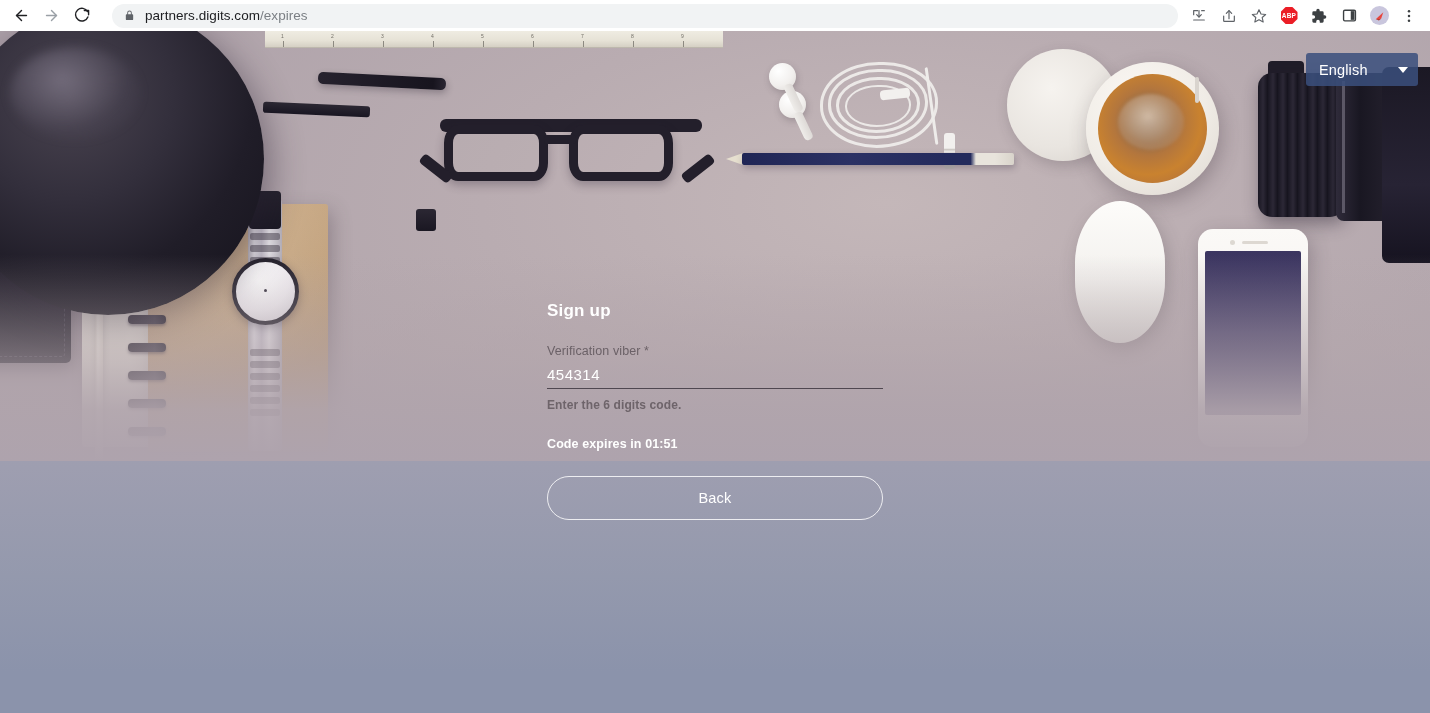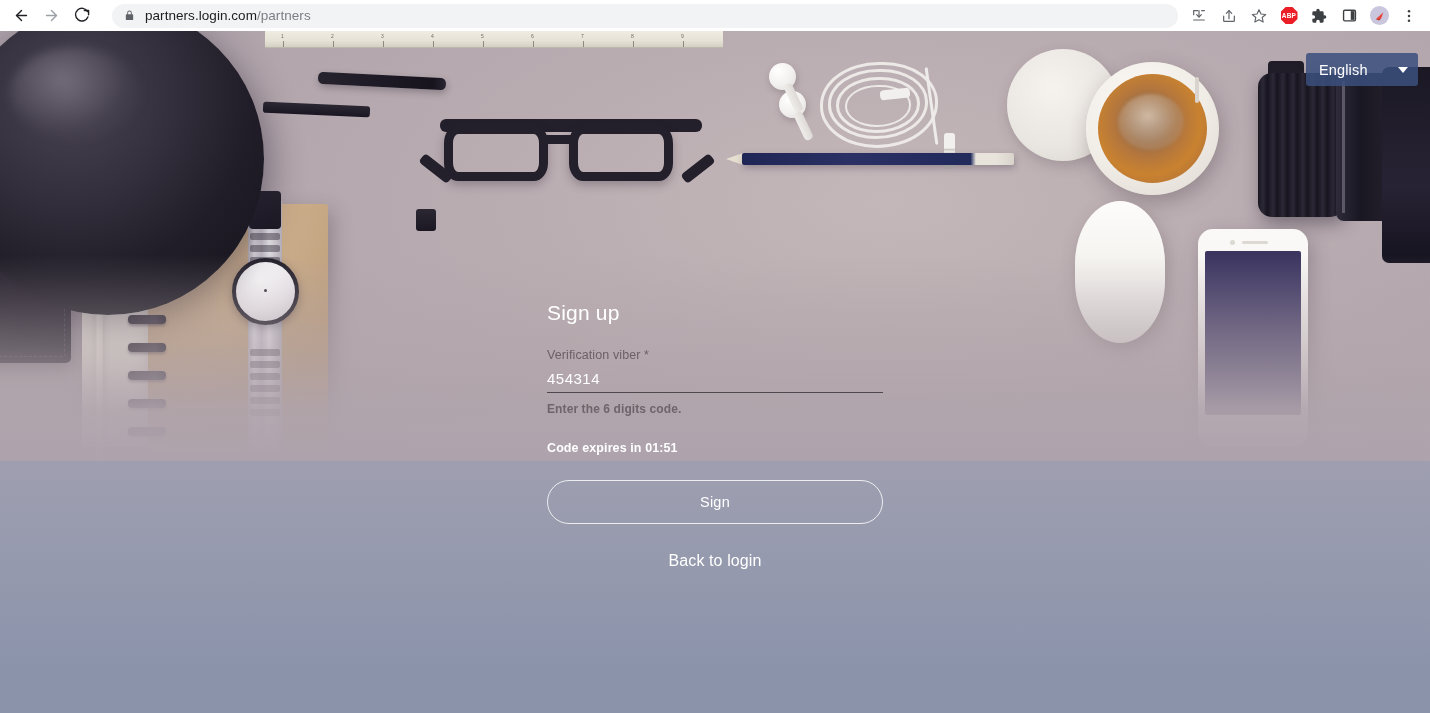--- a/index.html
+++ b/index.html
@@ -542,22 +542,22 @@
 
   
   .form {
     position: absolute;
     top: 270px;
     left: 547px;
     width: 336px;
     z-index: 10;
   }
   .form-title {
-    font-size: 21px;
-    font-weight: 400;
+    font-size: 17px;
+    font-weight: 700;
     color: #ffffff;
     letter-spacing: 0.2px;
     margin-bottom: 23px;
   }
   .field-label {
     font-size: 12.5px;
     color: #6b6167;
     letter-spacing: 0.1px;
     margin-bottom: 6px;
   }
@@ -642,21 +642,21 @@
       </svg>
     </div>
   </div>
 
   <div class="omnibox">
     <span class="lock-icon">
       <svg width="11" height="13" viewBox="0 0 24 24" fill="#5f6368">
         <path d="M12 1a5 5 0 0 0-5 5v3H6a2 2 0 0 0-2 2v9a2 2 0 0 0 2 2h12a2 2 0 0 0 2-2v-9a2 2 0 0 0-2-2h-1V6a5 5 0 0 0-5-5zm0 2a3 3 0 0 1 3 3v3H9V6a3 3 0 0 1 3-3z"></path>
       </svg>
     </span>
-    <span class="url-text"><span>partners.login.com</span><span class="url-path">/partners</span></span>
+    <span class="url-text"><span>partners.digits.com</span><span class="url-path">/expires</span></span>
   </div>
 
   <div class="toolbar-icons">
     <div class="tb-icon">
       <svg width="16" height="16" viewBox="0 0 24 24" fill="none" stroke="#5f6368" stroke-width="1.8" stroke-linecap="round" stroke-linejoin="round">
         <path d="M4 4h6M4 4v6"></path>
           <path d="M12 4v9"></path>
           <polyline points="8.5 10 12 13.5 15.5 10"></polyline>
           <path d="M4 18h16"></path>
           <path d="M20 4h-4"></path>
@@ -825,18 +825,17 @@
 
   <div class="form">
     <h1 class="form-title">Sign up</h1>
 
     <div class="field-label">Verification viber *</div>
     <input class="field-input" type="text" value="454314" style="">
     <div class="field-hint">Enter the 6 digits code.</div>
 
     <div class="expires">Code expires in 01:51</div>
 
-    <button class="next-btn">Sign</button>
-
-    <a class="back-link">Back to login</a>
+    <button class="next-btn">Back</button>
+
   </div>
 
 </div>
 
 </body></html>

